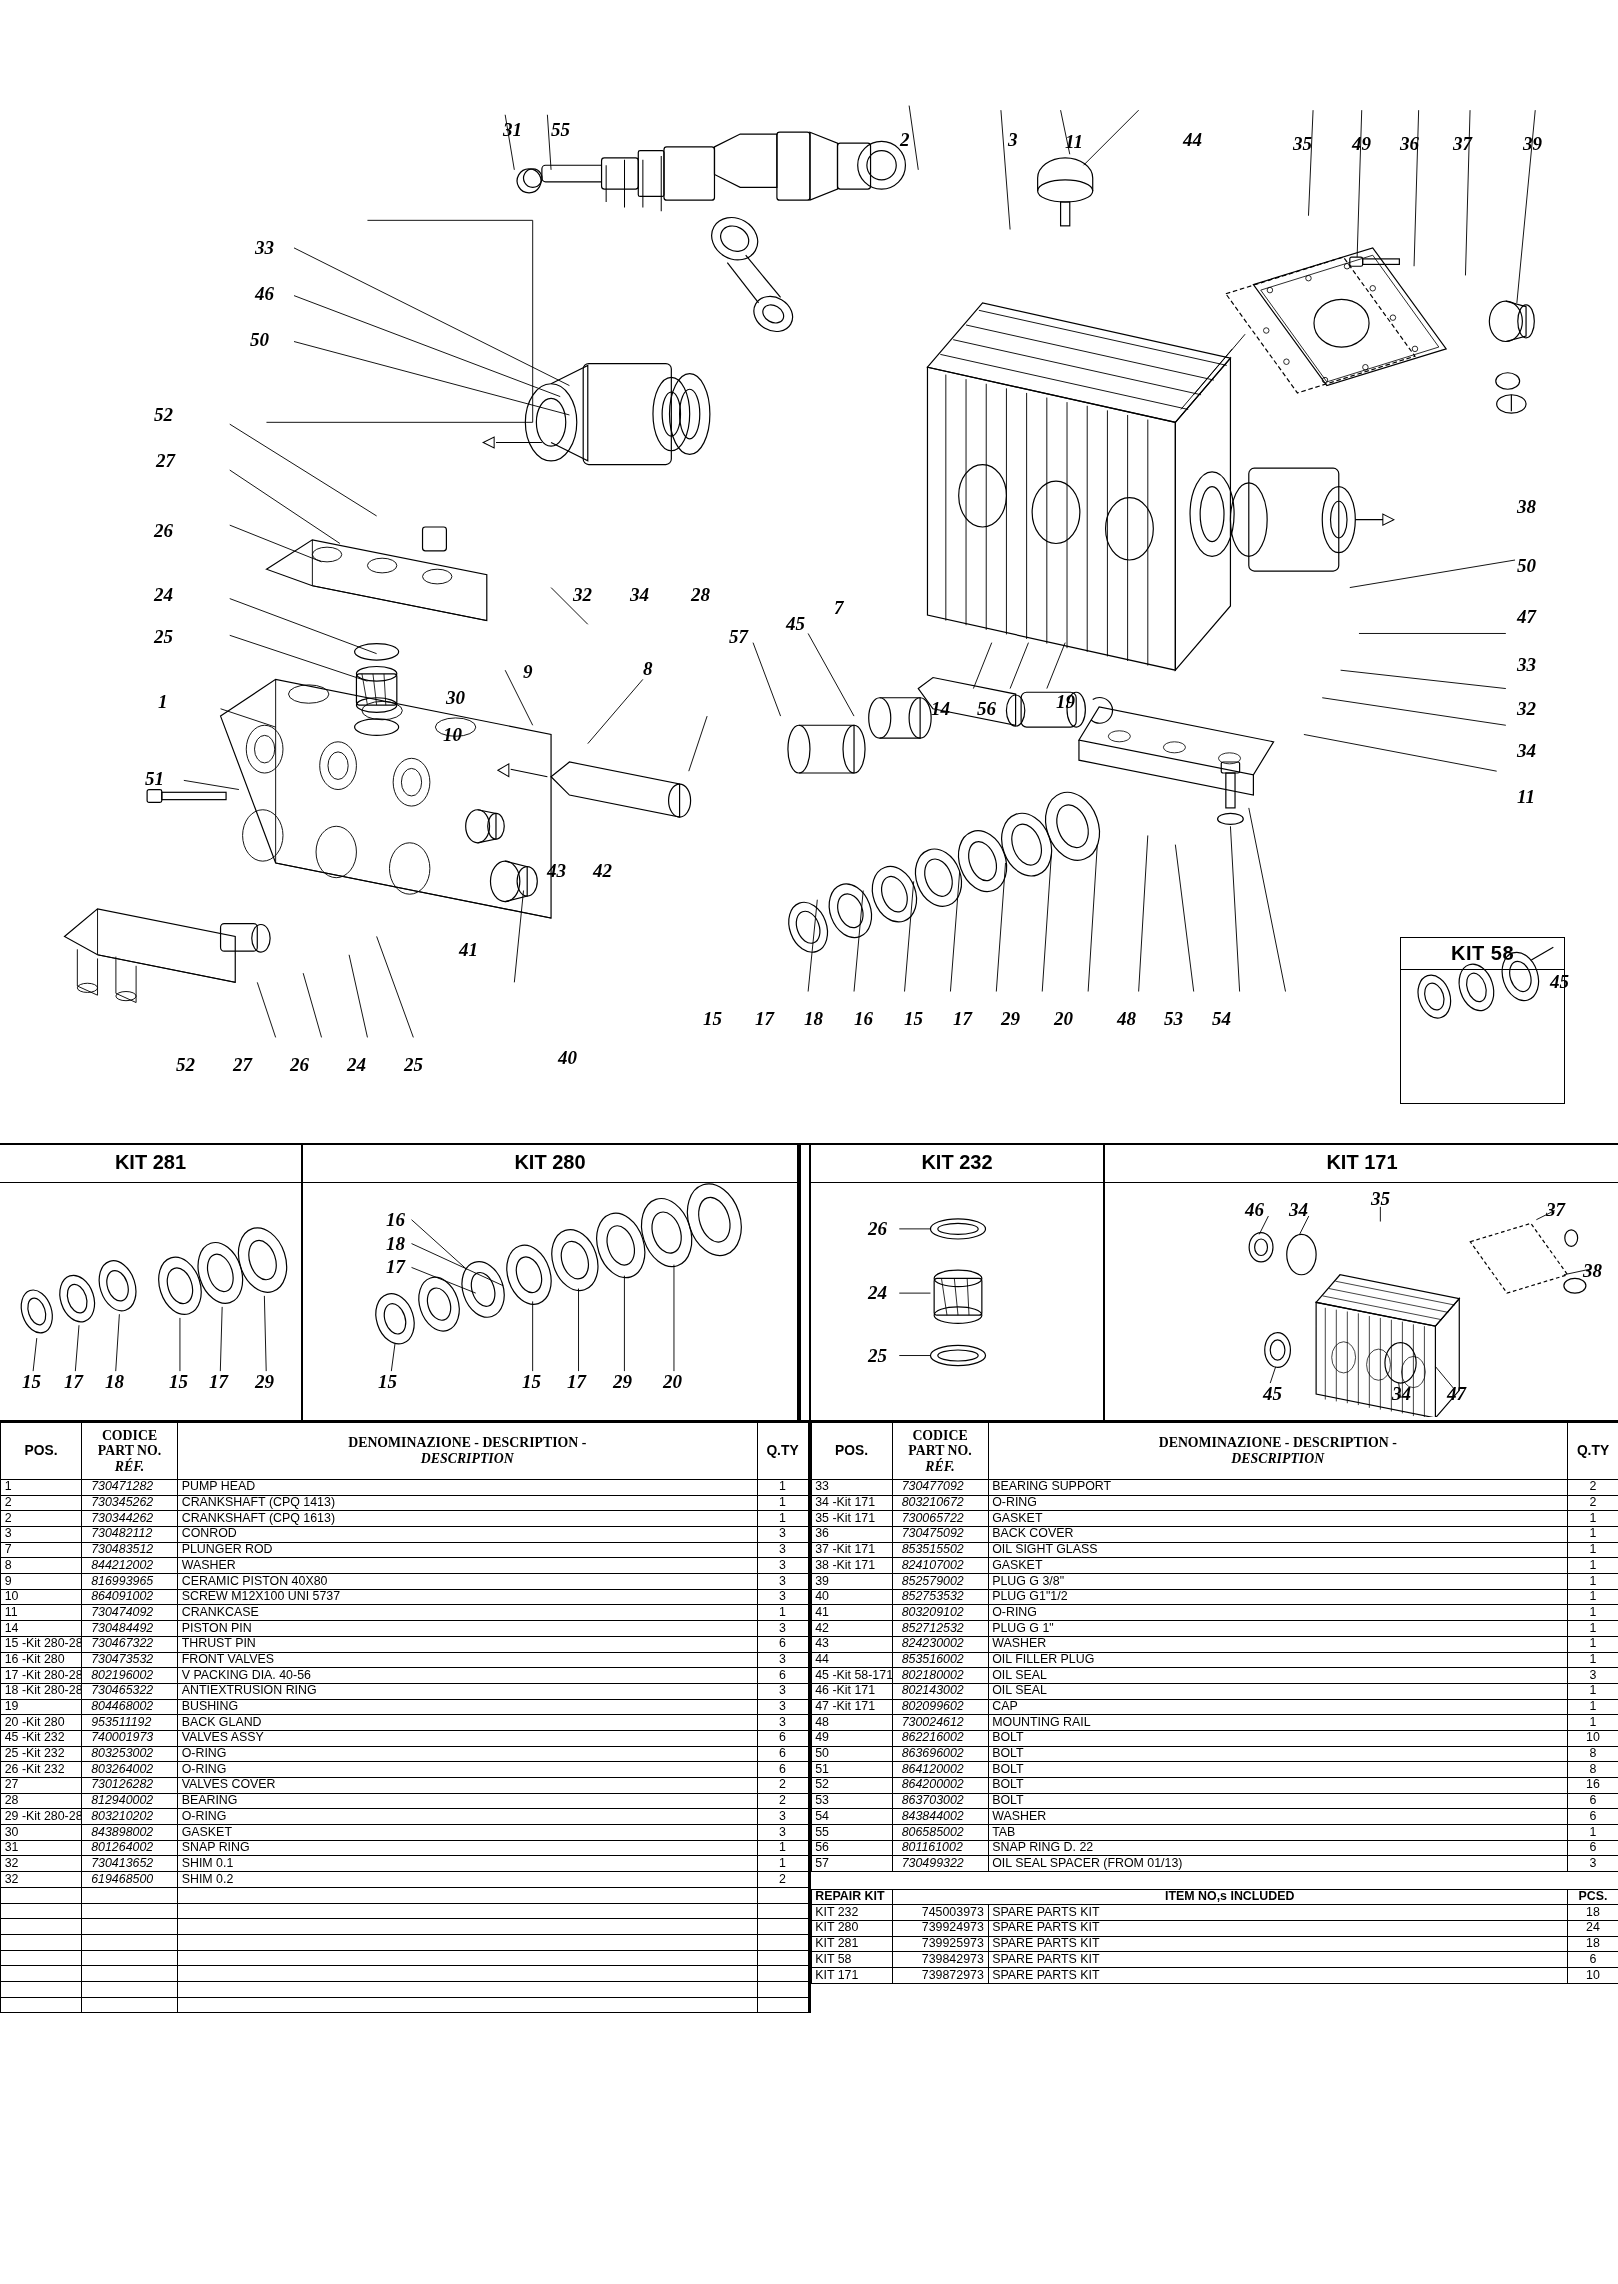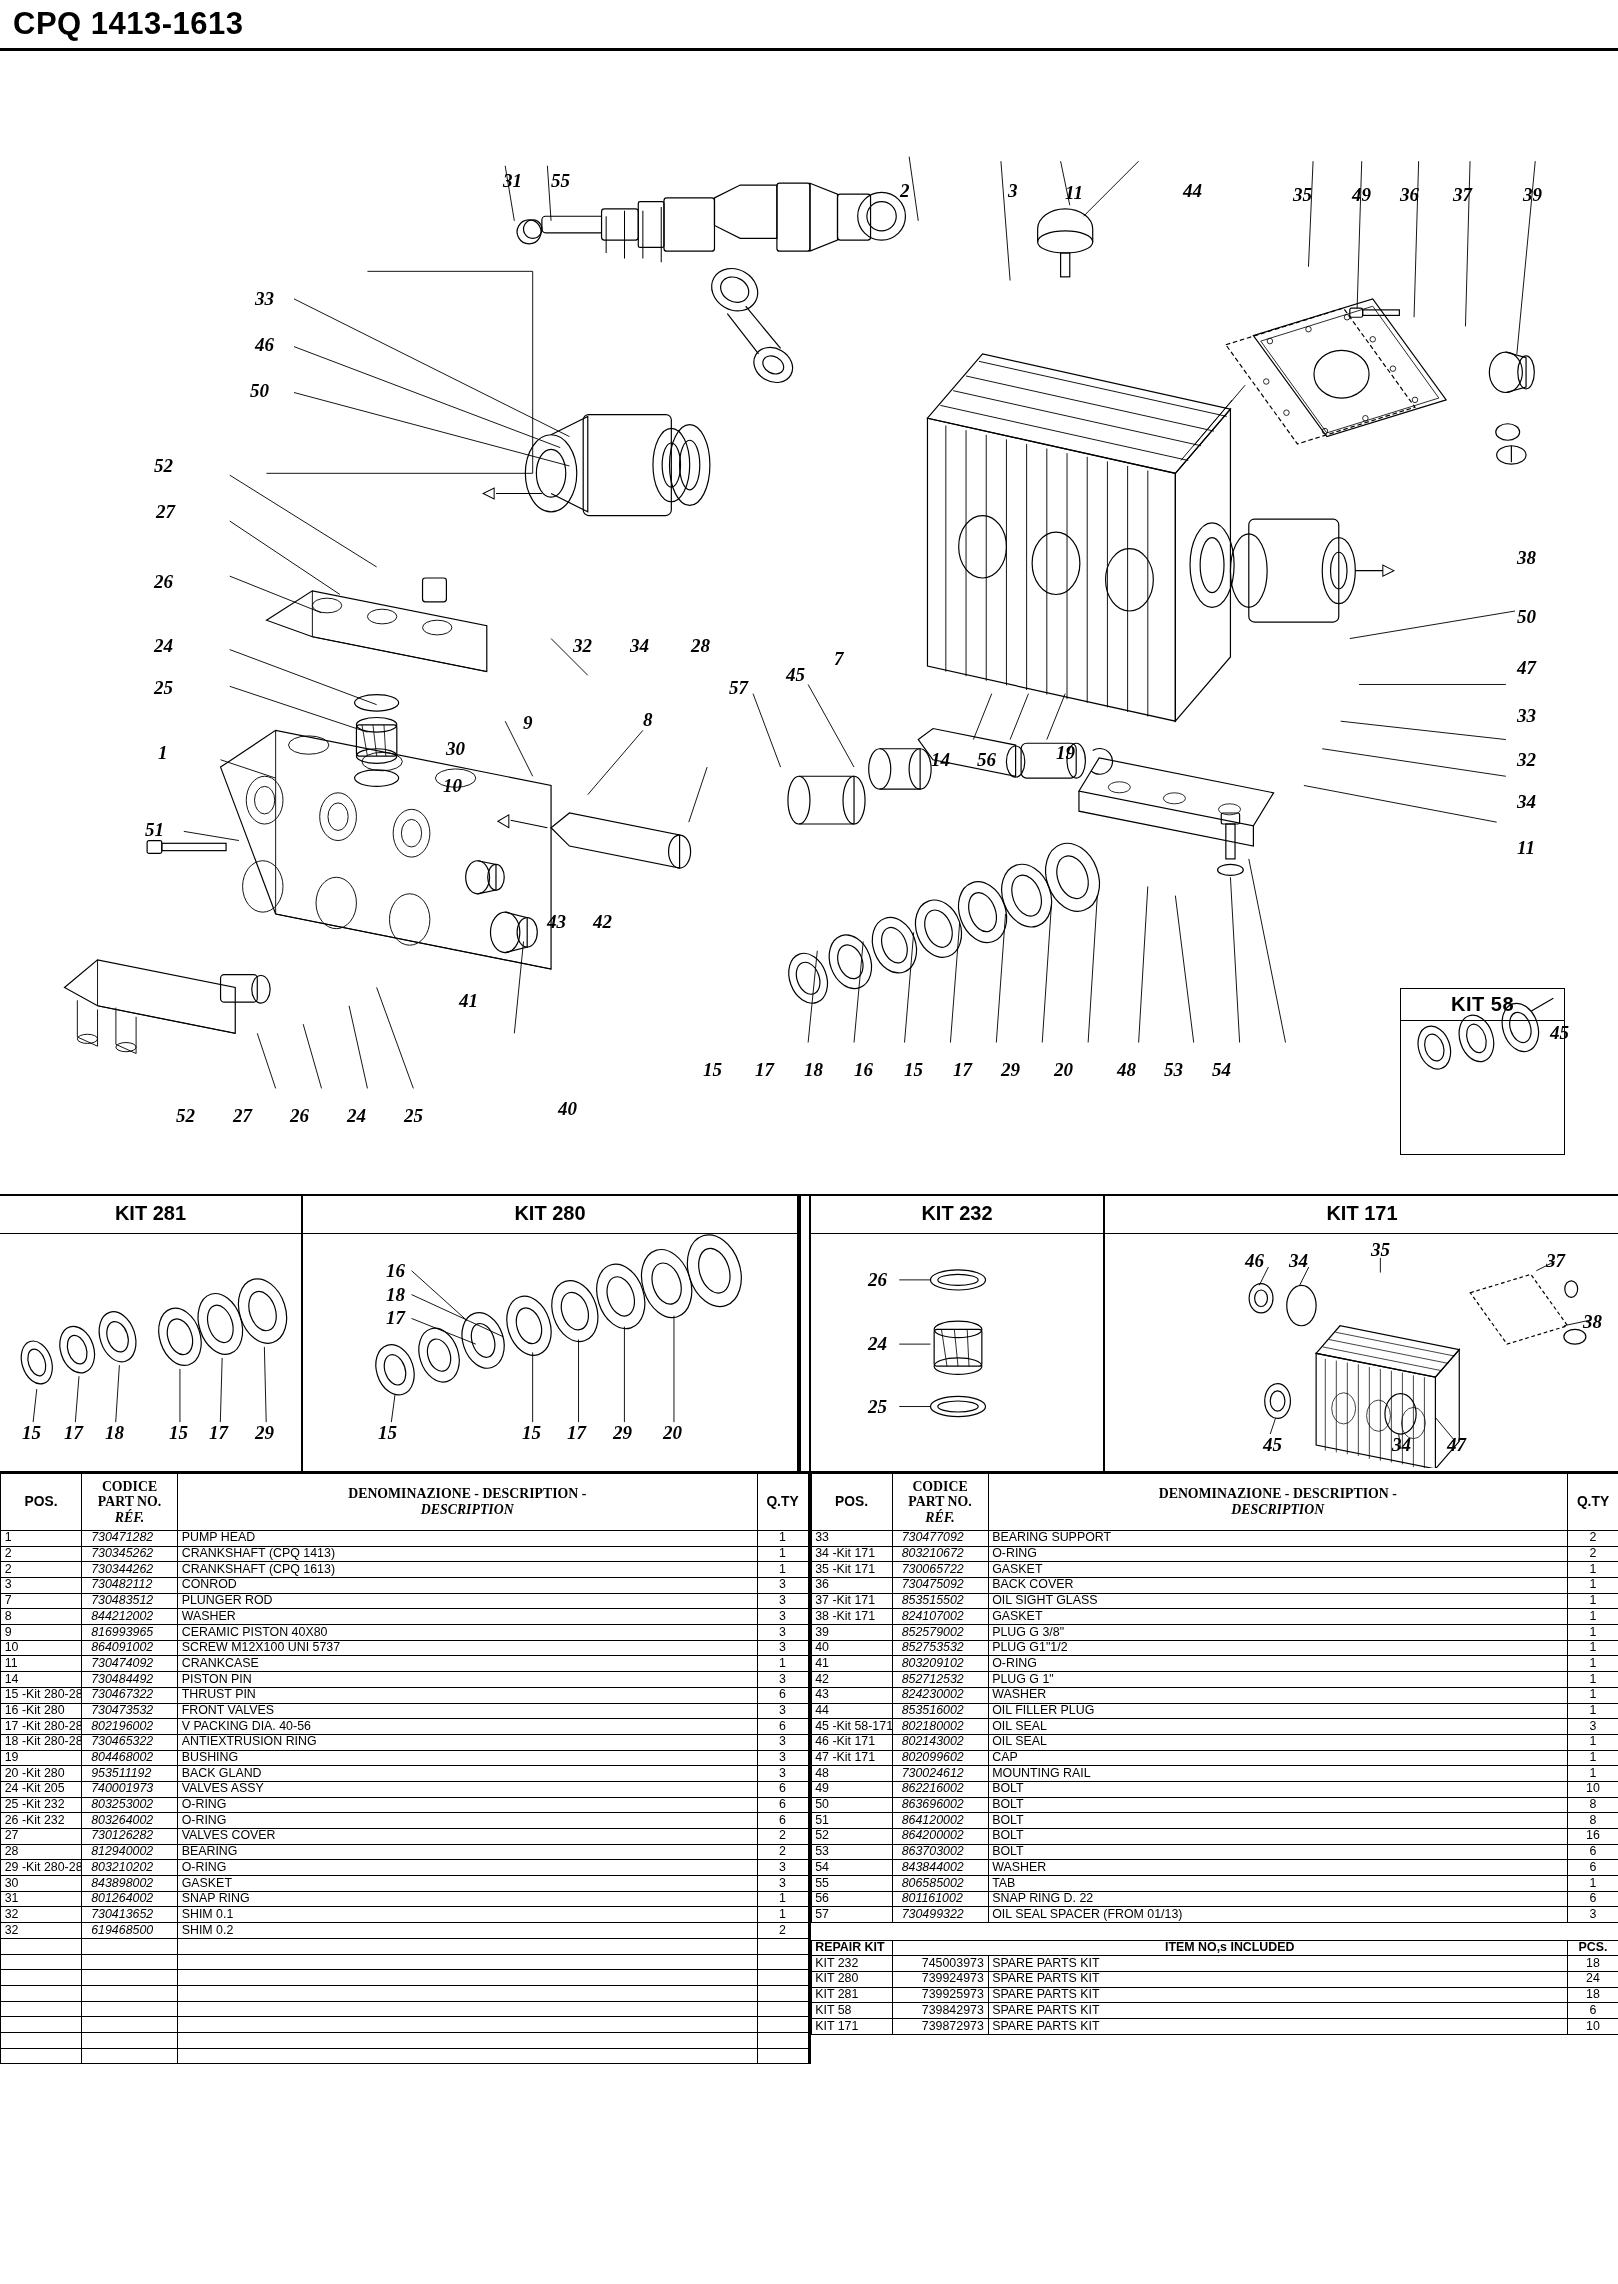--- a/index.html
+++ b/index.html
@@ -111,23 +111,20 @@
   .rk-pos{width:81px;}
   .rk-code{width:96px;text-align:right;}
   .rk-desc{}
   .rk-qty{width:51px;text-align:center;}
 </style>
 </head>
 <body>
 
 <div class="page">
 
-  <div class="title-bar">
-    <div class="title">CPQ 1413-1613</div>
-  </div>
 
   <div class="diagram">
 
     <svg width="1619" height="1143" viewBox="0 0 1763 1245">
       <g stroke="#000" fill="none" stroke-width="1.3">
 
         <g transform="translate(600,240)">
           <rect x="-10" y="-60" width="70" height="18" rx="4"></rect>
           <rect x="55" y="-68" width="40" height="34" rx="3" fill="#fff"></rect>
           <rect x="95" y="-76" width="28" height="50" rx="2"></rect>
@@ -845,21 +842,21 @@
               <td class="c-desc">BUSHING</td>
               <td class="c-qty">3</td>
             </tr>
             <tr>
               <td class="c-pos">20 -Kit 280</td>
               <td class="c-code">953511192</td>
               <td class="c-desc">BACK GLAND</td>
               <td class="c-qty">3</td>
             </tr>
             <tr>
-              <td class="c-pos">24 -Kit 205</td>
+              <td class="c-pos">45 -Kit 232</td>
               <td class="c-code">740001973</td>
               <td class="c-desc">VALVES ASSY</td>
               <td class="c-qty">6</td>
             </tr>
             <tr>
               <td class="c-pos">25 -Kit 232</td>
               <td class="c-code">803253002</td>
               <td class="c-desc">O-RING</td>
               <td class="c-qty">6</td>
             </tr>

